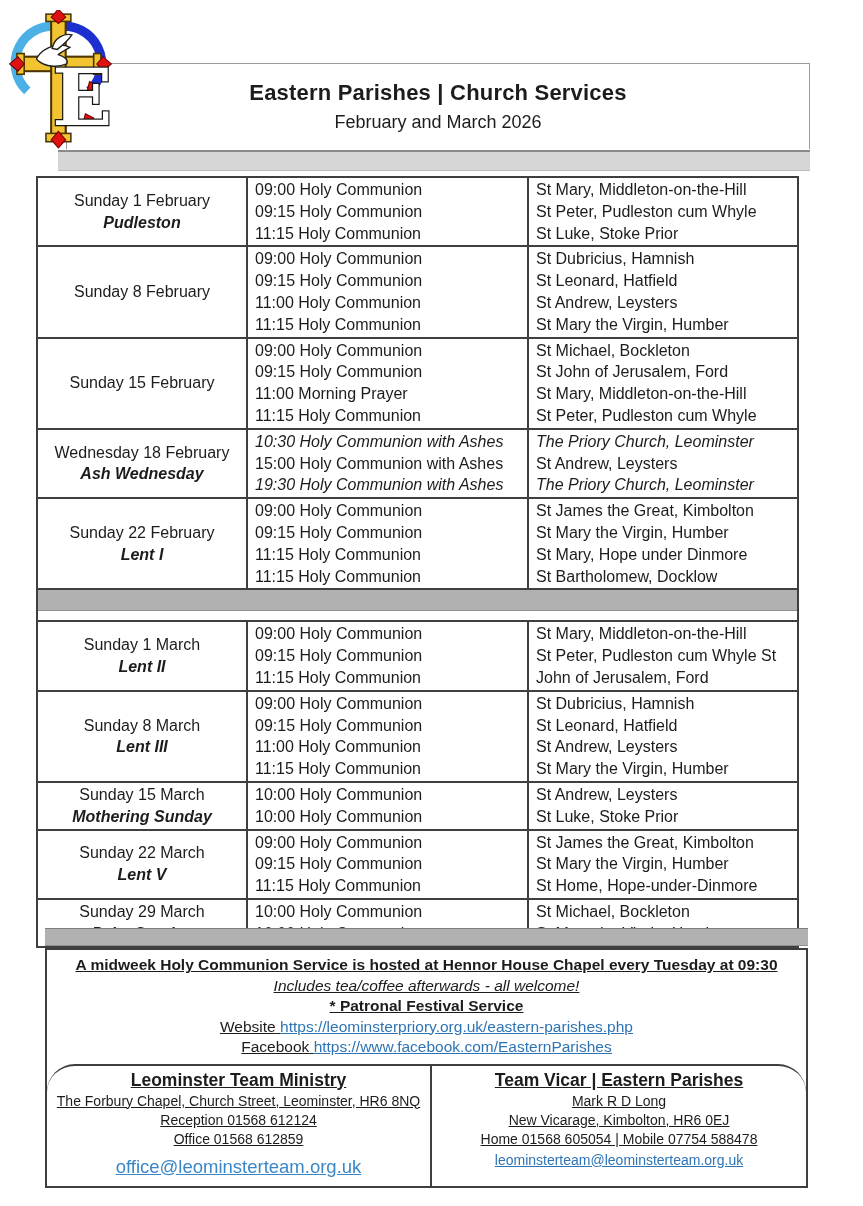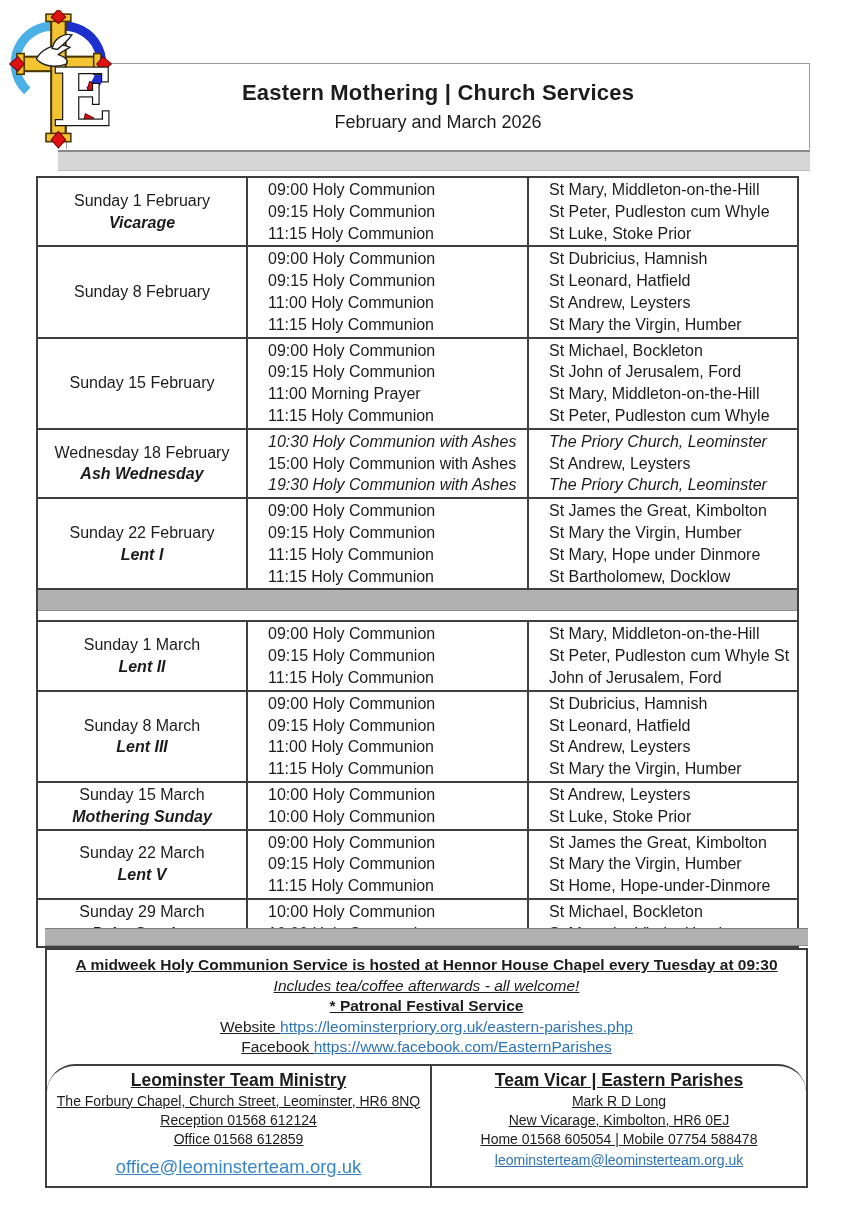--- a/index.html
+++ b/index.html
@@ -14,21 +14,21 @@
         border:1px solid #9a9a9a;border-bottom:none;text-align:center;box-sizing:border-box;padding-top:16px;}
   .title{font-size:22px;font-weight:bold;letter-spacing:.2px;}
   .subtitle{font-size:18px;margin-top:6px;}
   .top-band{position:absolute;left:58px;top:150px;width:752px;height:18px;
         background:var(--band-light);border-top:2px solid #8a8a8a;border-bottom:1px solid #bcbcbc;}
   .schedule{position:absolute;left:36px;top:176px;width:763px;border:2px solid var(--border);box-sizing:border-box;}
   .srow{display:grid;grid-template-columns:208px 281px 1fr;}
   .srow + .srow, .sep-band, .srow-after-sep{border-top:2px solid var(--border);}
   .cell{padding:1px 6px;box-sizing:border-box;}
   .cell-date{display:flex;flex-direction:column;justify-content:center;align-items:center;text-align:center;}
-  .cell-services,.cell-locations{border-left:2px solid var(--border);padding-left:20px;}
+  .cell-services,.cell-locations{border-left:2px solid var(--border);padding-left:7px;}
   .line,.date-line{font-size:16px;line-height:21.8px;white-space:nowrap;}
   .festival-line{font-size:16px;line-height:21.8px;font-weight:bold;font-style:italic;}
   .it{font-style:italic;}
   .sep-band{height:20px;background:var(--band-dark);border-bottom:1px solid #8f8f8f;}
   .sep-gap{height:9px;background:#fff;}
   .bottom-band{position:absolute;left:45px;top:928px;width:763px;height:18px;
         background:var(--band-dark);border-top:1px solid #7f7f7f;border-bottom:1px solid #8f8f8f;box-sizing:border-box;}
   .info-box{position:absolute;left:45px;top:948px;width:763px;border:2px solid var(--border);box-sizing:border-box;text-decoration:underline;}
   .notes{text-align:center;padding:5px 8px 6px;}
   .note-line{font-size:15.5px;line-height:20.5px;}
@@ -71,30 +71,30 @@
       <text x="44" y="111" font-family="'DejaVu Serif',serif" font-size="76" font-weight="bold" fill="#ffffff" stroke="#161616" stroke-width="2.4" paint-order="stroke">E</text>
 
       <g>
         <path d="M30,45 C37,35 52,31 61,36 C56,39 52,41 50,43 C56,45 60,48 58,52 C48,56 37,54 32,50 C29,48 28,47 30,45 Z" fill="#ffffff" stroke="#222" stroke-width="1.4"></path>
         <path d="M44,37 C46,27 56,22 63,24 C59,30 54,34 49,38 Z" fill="#ffffff" stroke="#222" stroke-width="1.4"></path>
       </g>
     </svg>
   </div>
 
   <div class="header-box">
-    <div class="title">Eastern Mothering | Church Services</div>
+    <div class="title">Eastern Parishes | Church Services</div>
     <div class="subtitle">February and March 2026</div>
   </div>
   <div class="top-band"></div>
 
   <div class="schedule">
       <div class="srow">
         <div class="cell cell-date">
           <div class="date-line">Sunday 1 February</div>
-          <div class="festival-line">Vicarage</div>
+          <div class="festival-line">Pudleston</div>
         </div>
         <div class="cell cell-services">
           <div class="line">09:00 Holy Communion</div>
           <div class="line">09:15 Holy Communion</div>
           <div class="line">11:15 Holy Communion</div>
         </div>
         <div class="cell cell-locations">
           <div class="line">St Mary, Middleton-on-the-Hill</div>
           <div class="line">St Peter, Pudleston cum Whyle</div>
           <div class="line">St Luke, Stoke Prior</div>

